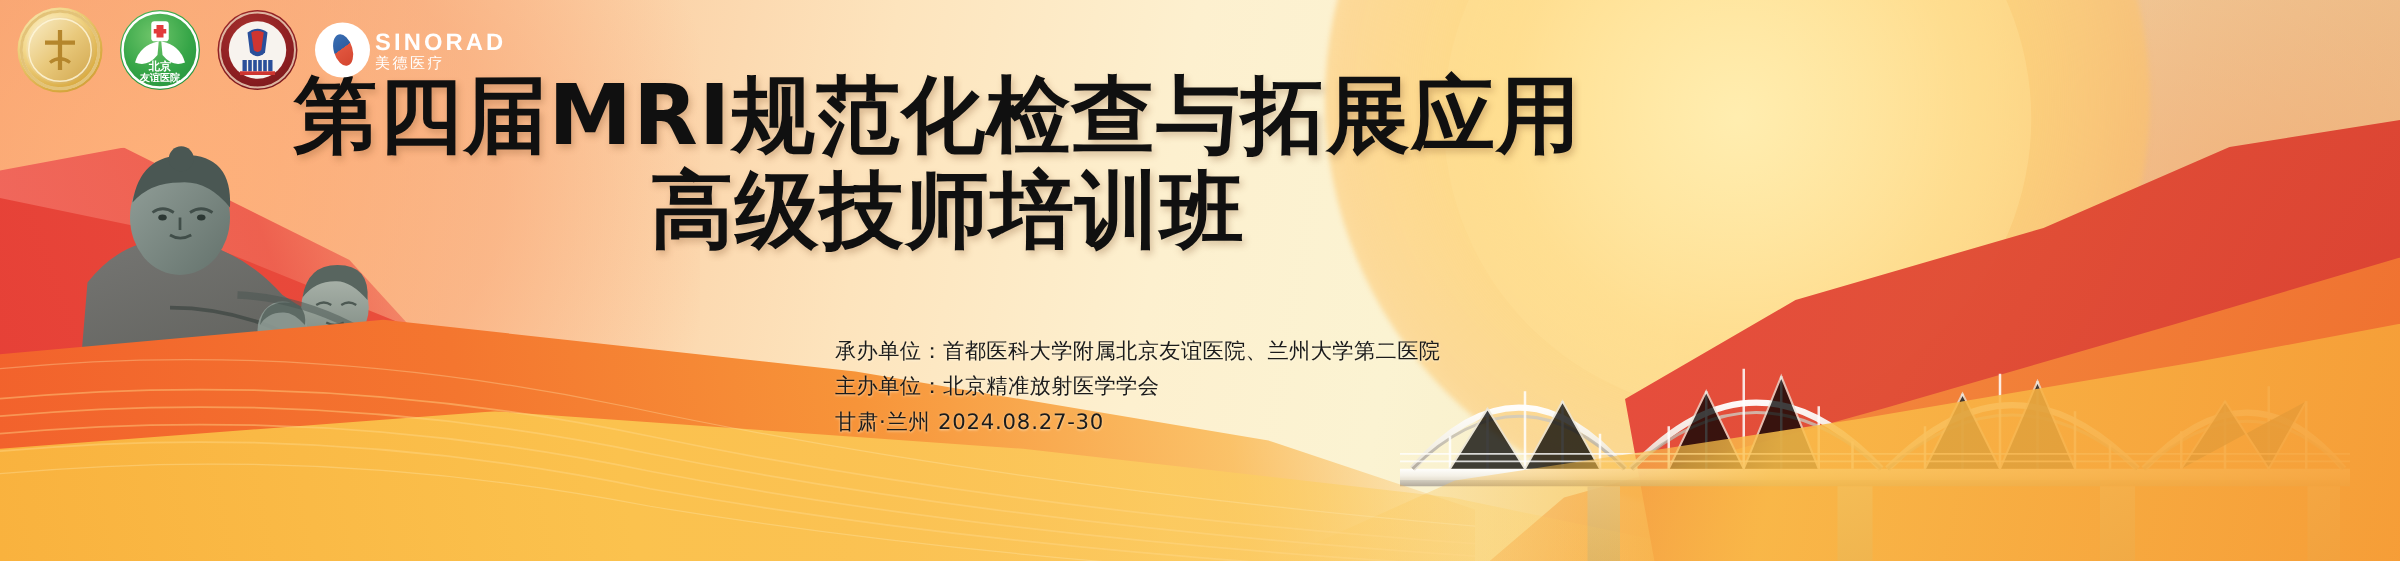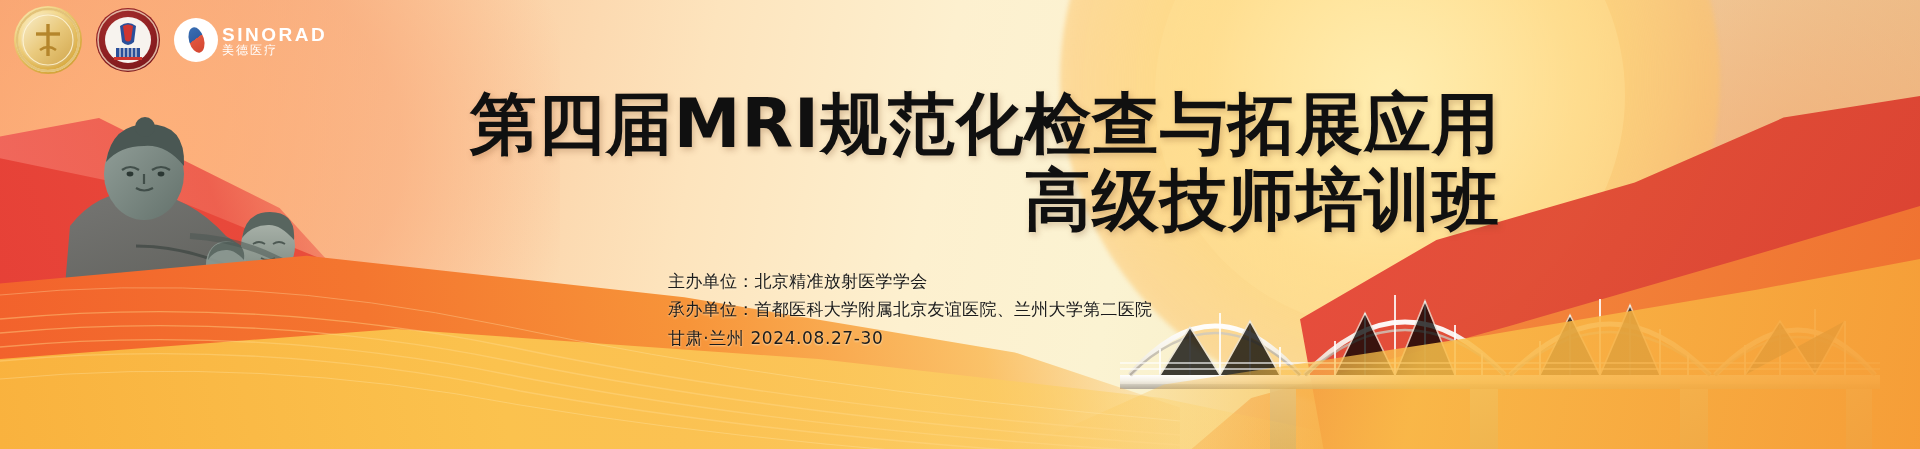--- a/index.html
+++ b/index.html
@@ -143,23 +143,22 @@
   .sino-mark i{display:block;width:15px;height:26px;border-radius:50%/50%;
     background:linear-gradient(160deg,#3a6fb5 0%,#2f5fa3 45%,#e0553e 46%,#d3452f 100%);
     transform:rotate(-16deg);}
   .sino-word{font-family:"Liberation Sans",sans-serif;color:#fff;font-weight:700;
     font-size:19px;letter-spacing:2.5px;line-height:1;}
   .sino-sub{color:#fff;font-size:12px;letter-spacing:2px;line-height:1;font-weight:400;}
 
   
   .title-block{
     position:absolute;left:0;top:58px;width:1500px;
-    text-align:right;z-index:15;
+    text-align:center;z-index:15;
     pointer-events:none;
-    margin-top:32px;
   }
   .title-line{
     color:#101010;
     font-weight:900;
     font-size:67px;
     line-height:1.02;
     letter-spacing:1px;
     white-space:nowrap;
     text-shadow:2px 3px 6px rgba(120,70,30,.28);
     font-family:"DejaVu Sans","Liberation Sans",sans-serif;
@@ -347,20 +346,34 @@
         <svg width="68" height="68" viewBox="0 0 68 68" style="position:absolute;left:0;top:0;">
           <circle cx="34" cy="34" r="31" fill="none" stroke="#e3c378" stroke-width="2.4"></circle>
           <circle cx="34" cy="34" r="25" fill="none" stroke="#fff7dd" stroke-width="1.2" opacity=".8"></circle>
           <path d="M34 18 L34 50" stroke="#b5862c" stroke-width="3.4" fill="none"></path>
           <path d="M22 28 L46 28" stroke="#b5862c" stroke-width="3.4" fill="none"></path>
           <path d="M26 44 Q34 38 42 44" stroke="#b5862c" stroke-width="2.6" fill="none"></path>
         </svg>
       </div>
     </div>
 
+    <div class="logo">
+      <div class="logo-green">
+        <svg width="64" height="64" viewBox="0 0 64 64" style="position:absolute;left:0;top:0;">
+          <circle cx="32" cy="32" r="30" fill="none" stroke="#ffffff" stroke-width="2"></circle>
+          <rect x="25" y="9" width="14" height="16" rx="2.5" fill="#ffffff"></rect>
+          <rect x="29.2" y="12" width="5.6" height="10" fill="#e23b3b"></rect>
+          <rect x="27" y="15.2" width="10" height="3.6" fill="#e23b3b"></rect>
+          <path d="M31 25 Q16 28 12 42 Q22 46 30 36 Z" fill="#ffffff"></path>
+          <path d="M33 25 Q48 28 52 42 Q42 46 34 36 Z" fill="#ffffff"></path>
+          <text x="32" y="48" text-anchor="middle" font-size="9" fill="#ffffff" font-family="DejaVu Sans, sans-serif" font-weight="700">北京</text>
+          <text x="32" y="57" text-anchor="middle" font-size="8" fill="#ffffff" font-family="DejaVu Sans, sans-serif" font-weight="700">友谊医院</text>
+        </svg>
+      </div>
+    </div>
 
     <div class="logo">
       <div class="logo-red">
         <svg width="64" height="64" viewBox="0 0 64 64" style="position:absolute;left:0;top:0;">
           <circle cx="32" cy="32" r="30" fill="none" stroke="#f0d9c0" stroke-width="1.6" opacity=".8"></circle>
           <circle cx="32" cy="32" r="23" fill="#f7f3ee"></circle>
           <path d="M24 18 Q32 12 40 18 L38 34 Q32 40 26 34 Z" fill="#2a4f9a"></path>
           <path d="M27 18 Q32 15 37 18 L35 32 Q32 35 29 32 Z" fill="#cf3530"></path>
           <rect x="20" y="40" width="24" height="9" fill="#2a4f9a"></rect>
           <rect x="18" y="49" width="28" height="3" fill="#cf3530"></rect>
@@ -388,18 +401,18 @@
     </div>
 
   </div>
 
   <div class="title-block">
     <div class="title-line l1">第四届MRI规范化检查与拓展应用</div>
     <div class="title-line l2">高级技师培训班</div>
   </div>
 
   <div class="meta">
+    <div>承办单位：首都医科大学附属北京友谊医院、兰州大学第二医院</div>
     <div>主办单位：北京精准放射医学学会</div>
-    <div>承办单位：首都医科大学附属北京友谊医院、兰州大学第二医院</div>
     <div class="date">甘肃·兰州  2024.08.27-30</div>
   </div>
 
 </div>
 
 </body></html>

